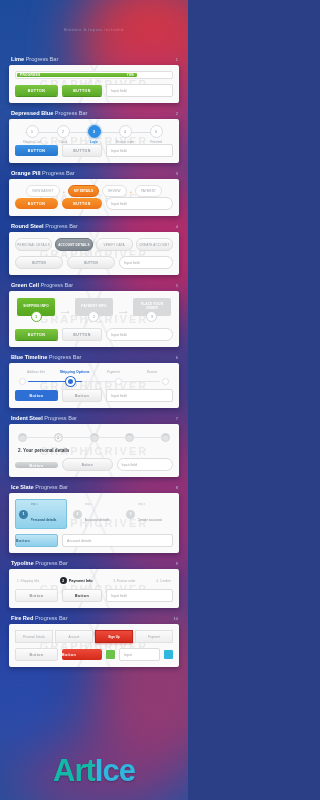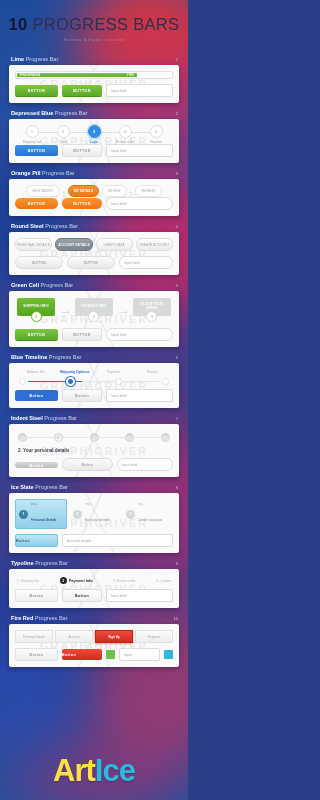--- a/index.html
+++ b/index.html
@@ -177,21 +177,21 @@
         background:linear-gradient(180deg,#fbfbfb,#eeeeee); border:1px solid #e1e1e1; padding:3.5px 1px; }
   .fr.on { color:#fff; font-weight:bold; background:linear-gradient(180deg,#ec4a3a,#d32a1c); border-color:#c0241a;
            position:relative; box-shadow:0 1px 2px rgba(180,40,30,.4); }
   .btn.fire { background:linear-gradient(180deg,#ec4a3a,#d4291b); }
   .btn.fgrey { background:linear-gradient(180deg,#fcfcfc,#eeeeee); color:#9aa0a6; border:1px solid #e0e0e0; }
   .sw { width:9px; height:9px; border-radius:1px; }
 
   
   .logo { position:absolute; left:0; right:0; bottom:14px; z-index:6; text-align:center;
           font-size:31px; font-weight:bold; letter-spacing:-1px; line-height:1; }
-  .logo .a { color:#fde047; text-shadow:0 1px 2px rgba(0,0,0,.25); }
+  .logo .a { color:#14b8a6; text-shadow:0 1px 2px rgba(0,0,0,.25); }
   .logo .b { color:#2fb7e0; text-shadow:0 1px 2px rgba(0,0,0,.25); }
 </style>
 </head>
 <body>
 
 <div class="bg">
   <div class="bg-base"></div>
   <div class="blob b1"></div>
     <div class="blob b2"></div>
     <div class="blob b3"></div>
@@ -200,24 +200,20 @@
     <div class="blob b6"></div>
   <div class="blob b7"></div>
     <div class="blob b8"></div>
     <div class="blob b9"></div>
   <div class="blob b10"></div>
 </div>
 
 <div class="page">
 
   <div class="hdr">
-    <div class="hdr-title">
-      <b>10</b>
-      <span class="light">PROGRESS BARS</span>
-    </div>
     <div class="hdr-sub">
       <span>Buttons &amp; Inputs</span>
       <span class="accent">included</span>
     </div>
   </div>
 
   <div class="sec">
     <div class="sec-head">
       <div class="sec-title"><b>Lime</b>
         <i>Progress Bar</i></div>

